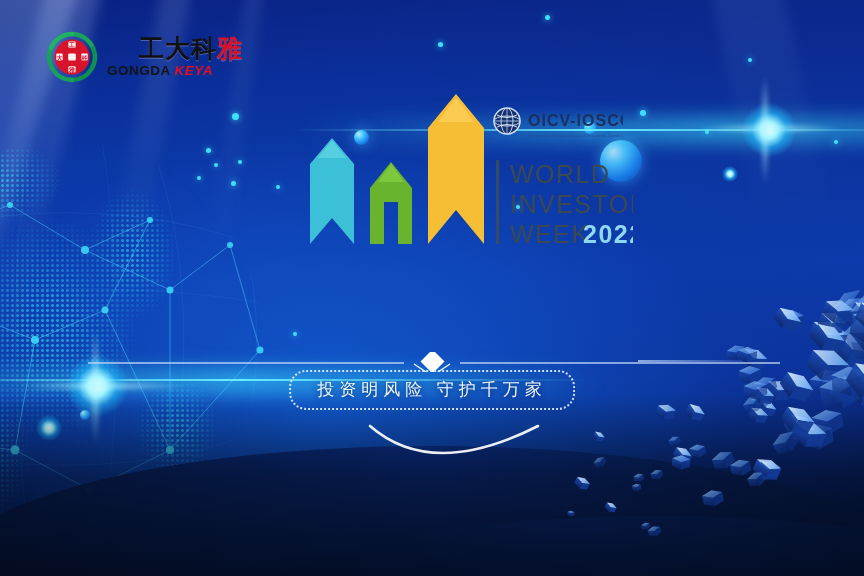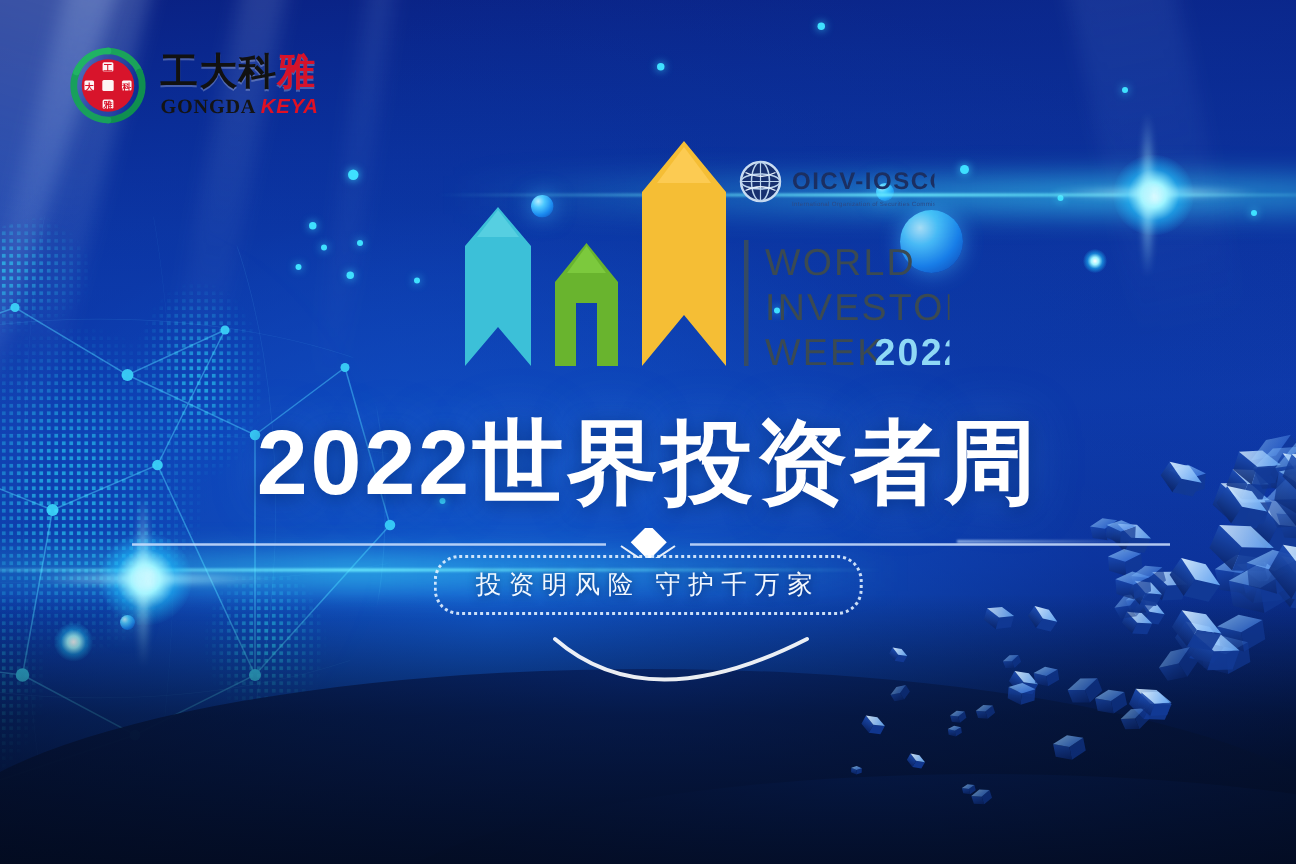--- a/index.html
+++ b/index.html
@@ -85,24 +85,24 @@
   .sphere{position:absolute;border-radius:50%;
     background:radial-gradient(circle at 32% 28%,#bfefff 0%,#4fc8ff 28%,#1a86f0 62%,#0b3fae 100%);
     box-shadow:0 0 14px rgba(70,190,255,.6);}
   .dotpx{position:absolute;border-radius:50%;background:#3fe0ff;box-shadow:0 0 6px rgba(60,220,255,.9);}
 
   
   #brand{position:absolute;left:46px;top:31px;display:flex;align-items:center;gap:9px;}
   #brand .mark{position:relative;width:52px;height:52px;flex:0 0 52px;}
   #brand .wordmark{display:flex;flex-direction:column;line-height:1;}
   .cn-brand{font-family:"Liberation Serif","DejaVu Serif",serif;font-weight:bold;font-size:25px;color:#111;letter-spacing:1px;
-    text-shadow:0 1px 0 rgba(255,255,255,.25);}
+    text-shadow:0 1px 0 rgba(255,255,255,.25);margin-left:32px;}
   .cn-brand .accent{color:#d6122a;}
   .en-brand{font-size:13.5px;font-weight:bold;letter-spacing:.5px;margin-top:3px;}
-  .en-brand .p1{color:#141414;font-family:Liberation Serif, serif;} .en-brand .p2{color:#e01023;font-style:italic;}
+  .en-brand .p1{color:#141414;} .en-brand .p2{color:#e01023;font-style:italic;}
 
   
   #wiw{position:absolute;left:288px;top:84px;width:345px;height:175px;}
   #ioscoLogo{position:absolute;left:200px;top:22px;width:135px;height:42px;}
 
   
   #mainTitle{position:absolute;left:0;right:0;top:268px;text-align:center;
     font-family:"Liberation Sans","DejaVu Sans",sans-serif;font-weight:bold;
     font-size:61px;letter-spacing:2px;color:#ffffff;
     text-shadow:0 2px 12px rgba(0,40,120,.75),0 0 34px rgba(90,180,255,.35);}
@@ -657,21 +657,20 @@
           <ellipse cx="19" cy="15" rx="6" ry="13" fill="none" stroke="#bcd4ee" stroke-width="1"></ellipse>
           <path d="M6,15 h26 M19,2 v26" stroke="#bcd4ee" stroke-width=".8"></path>
           <path d="M9,9 q10,5 20,0 M9,21 q10,-5 20,0" stroke="#e6f0fb" stroke-width=".9" fill="none"></path>
         </g>
         <text x="40" y="20" font-family="'Liberation Sans',sans-serif" font-size="16" font-weight="bold" fill="#1b2f62" letter-spacing="1">OICV-IOSCO</text>
         <text x="40" y="31" font-family="'Liberation Sans',sans-serif" font-size="4.1" fill="#2b4a86" letter-spacing=".2">International Organization of Securities Commissions</text>
       </svg>
     </div>
   </div>
 
-  <div id="mainTitle">2022世界投资者周</div>
 
   <svg id="divider" viewBox="0 0 864 20" preserveAspectRatio="none">
     <line x1="88" y1="11" x2="404" y2="11" stroke="#cfe2ff" stroke-width="1.6" opacity=".85"></line>
     <line x1="460" y1="11" x2="780" y2="11" stroke="#cfe2ff" stroke-width="1.6" opacity=".85"></line>
     <rect x="424" y="1" width="17" height="17" fill="#ffffff" transform="rotate(45 432.5 9.5)"></rect>
     <path d="M414,12 L432,24 L450,12" stroke="#ffffff" stroke-width="1.4" fill="none" opacity=".9"></path>
   </svg>
 
   <div id="sloganBox">
     <div class="txt">投资明风险  守护千万家</div>

